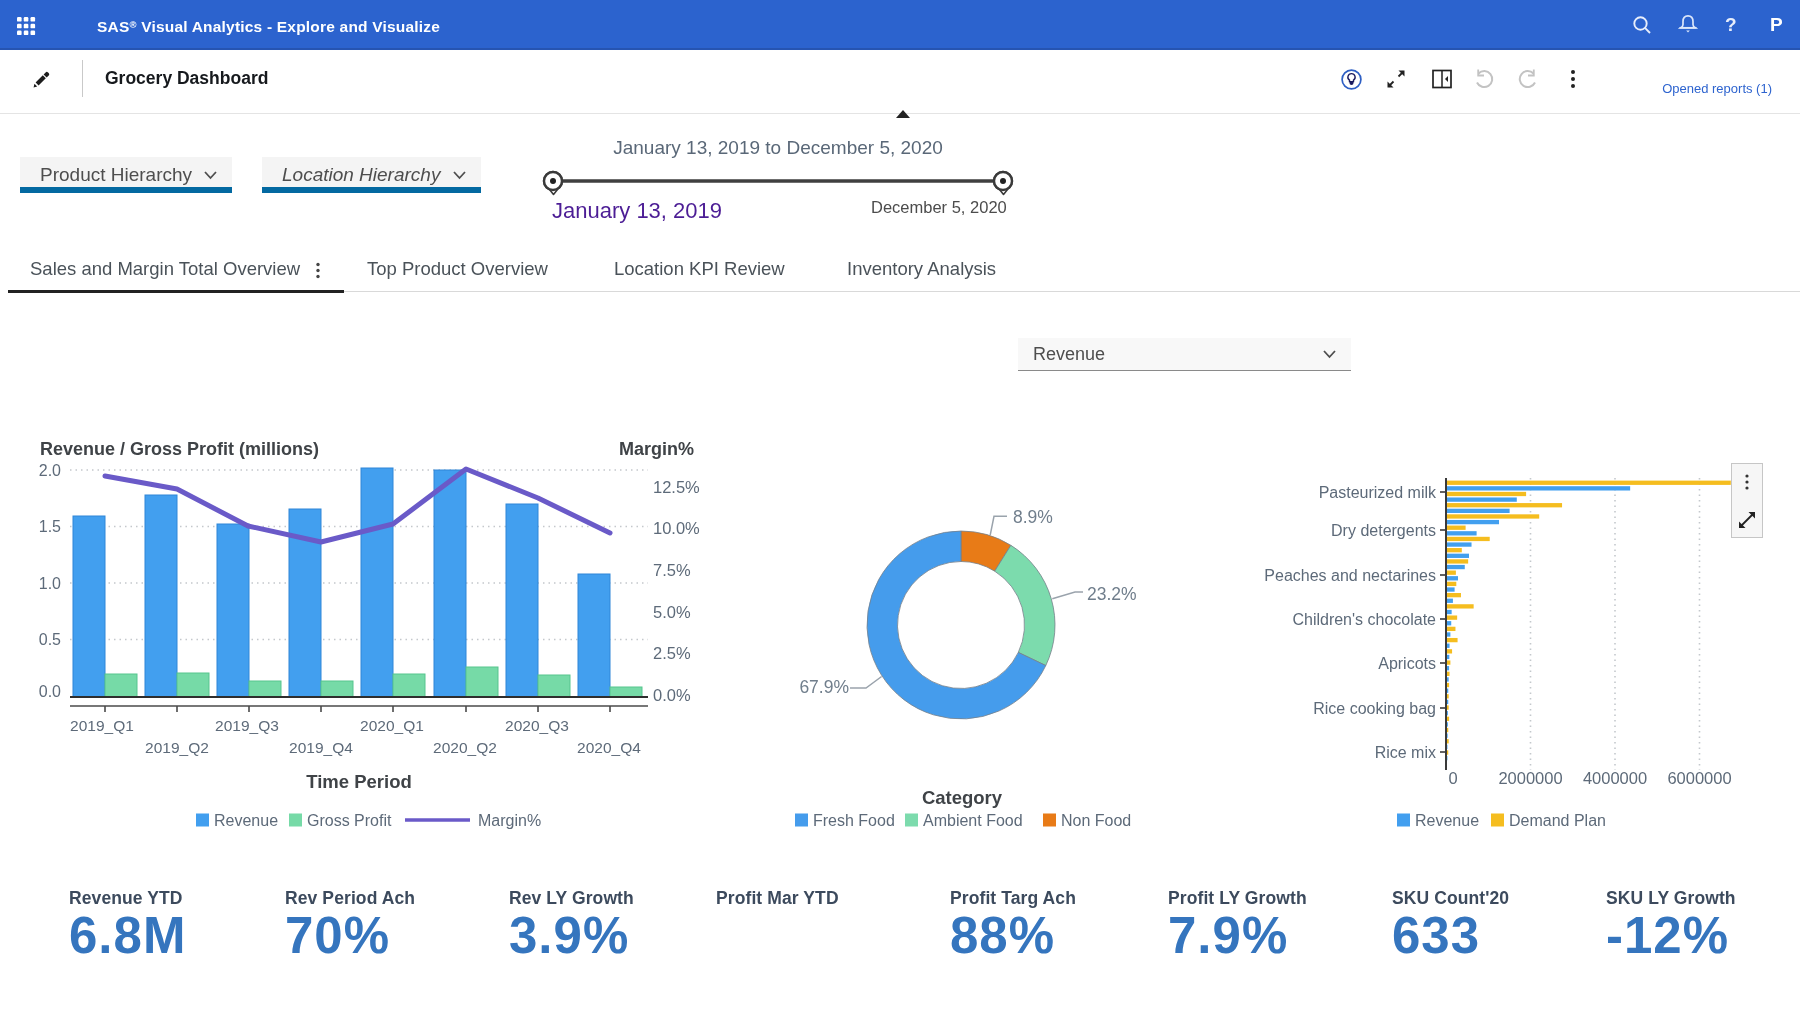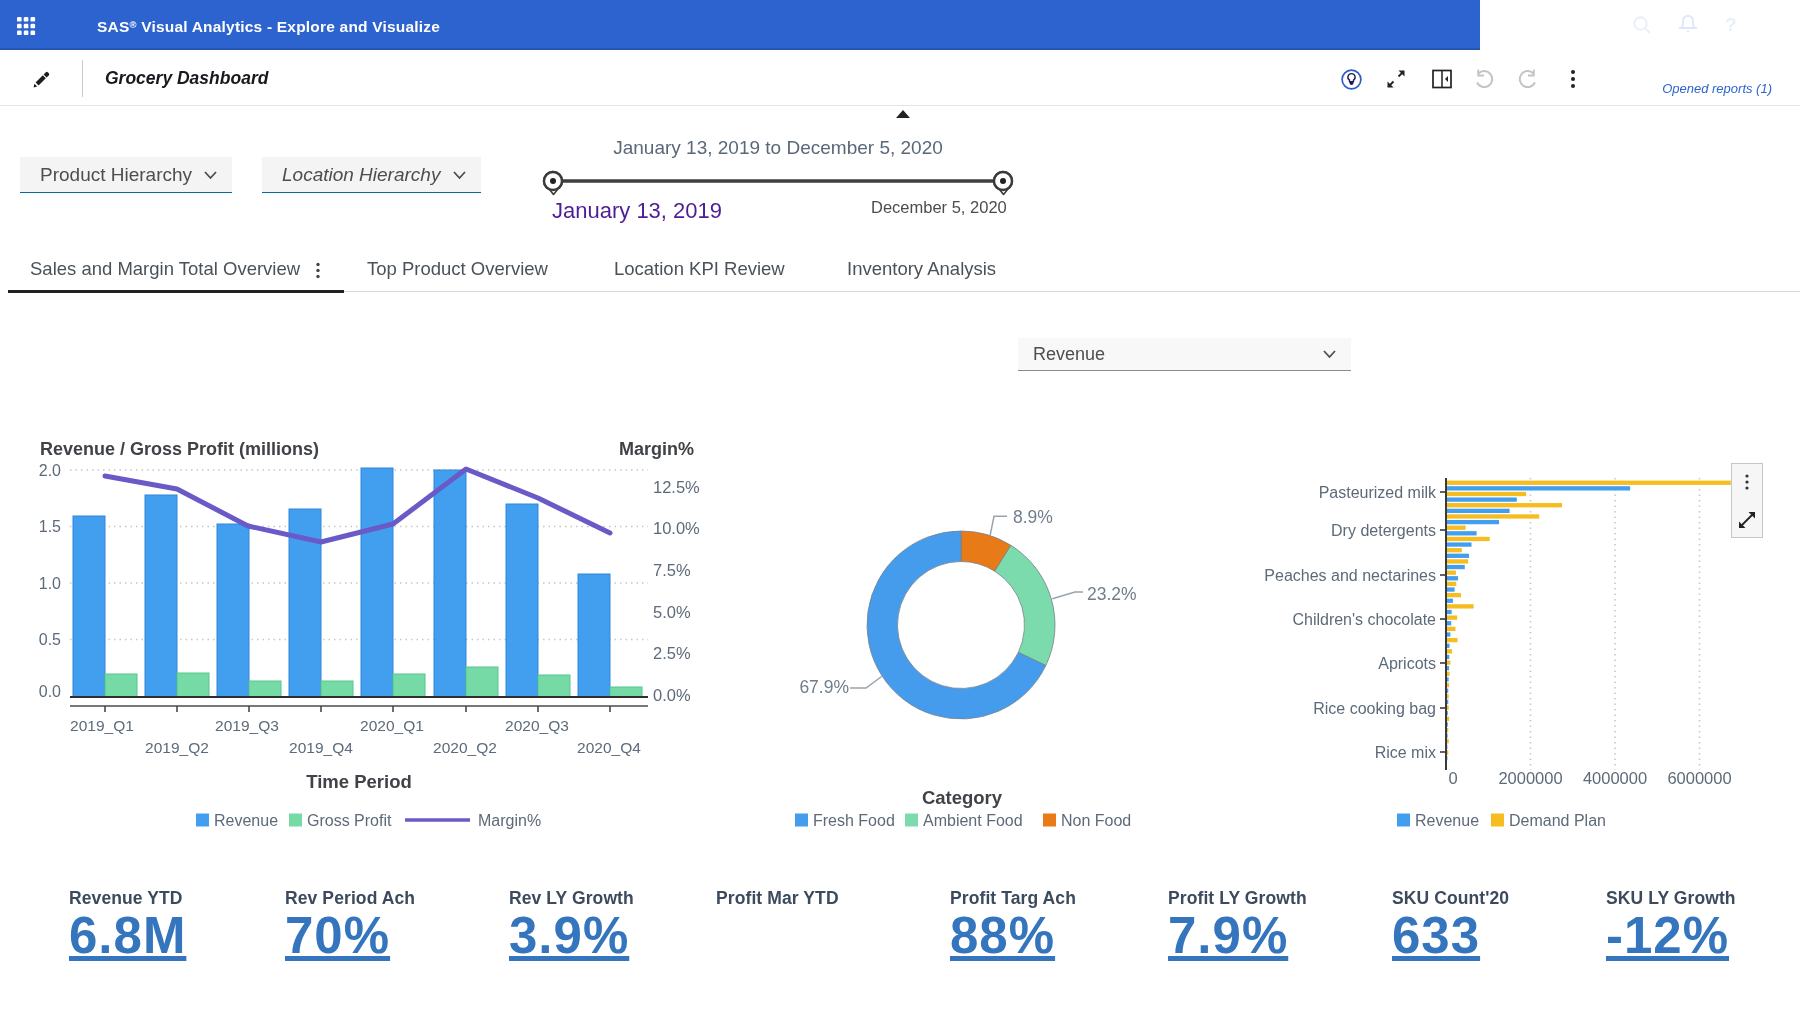--- a/index.html
+++ b/index.html
@@ -1,43 +1,43 @@
 <!DOCTYPE html>
 <html><head>
 <meta charset="utf-8">
 <style>
 * { margin:0; padding:0; box-sizing:border-box; }
 html,body { width:1800px; height:1014px; }
 body { font-family:"Liberation Sans", sans-serif; background:#fff; position:relative; overflow:hidden; }
 .abs { position:absolute; }
 
-#appbar { position:absolute; left:0; top:0; width:1480px; height:50px; background:#2C63CE; border-bottom:0; box-shadow:inset 0 -2px 0 rgba(20,40,90,0.25); }
+#appbar { position:absolute; left:0; top:0; width:1800px; height:50px; background:#2C63CE; border-bottom:0; box-shadow:inset 0 -2px 0 rgba(20,40,90,0.25); }
 #appbar .title { position:absolute; left:97px; top:0; height:50px; line-height:50px; color:#fff; font-size:15.5px; font-weight:bold; letter-spacing:0.2px; }
 
-#toolbar { position:absolute; left:0; top:50px; width:1800px; height:56px; background:#fff; border-bottom:1px solid #e4e4e4;font-style:italic; }
+#toolbar { position:absolute; left:0; top:50px; width:1800px; height:64px; background:#fff; border-bottom:1px solid #e4e4e4; }
 #toolbar .rname { position:absolute; left:105px; top:0; height:56px; line-height:56px; color:#16191d; font-size:17.5px; font-weight:bold; }
 #toolbar .sep { position:absolute; left:82px; top:10px; width:1px; height:37px; background:#c9c9c9; }
 #openedreports { position:absolute; right:28px; top:11px; height:56px; line-height:56px; color:#2E64CF; font-size:13px; }
 
-.drop { position:absolute; background:#f4f4f4; border-bottom:1px solid #0369a1; height:36px; line-height:35px; font-size:19px; color:#4e4e4e; padding-left:20px; }
+.drop { position:absolute; background:#f4f4f4; border-bottom:6px solid #0369a1; height:36px; line-height:35px; font-size:19px; color:#4e4e4e; padding-left:20px; }
 .drop .chev { position:absolute; right:14px; top:0; }
 #d1 { left:20px; top:157px; width:212px; }
 #d2 { left:262px; top:157px; width:219px;font-style:italic; }
 #revdrop { left:1018px; top:338px; width:333px; background:#f8f8f8; border-bottom:1px solid #8a8a8a; height:33px; line-height:32px; padding-left:15px; font-size:18px; }
 #slidertitle { position:absolute; left:552px; top:137px; width:452px; text-align:center; font-size:19px; color:#5a6878; }
 #sliderlab1 { position:absolute; left:552px; top:198px; font-size:22px; color:#4c1d95; }
 #sliderlab2 { position:absolute; left:871px; top:198px; font-size:16.5px; color:#4c4c4c; }
 
 #tabs { position:absolute; left:8px; top:250px; width:1800px; height:42px; border-bottom:1px solid #d9d9d9; }
 #tabs .tab { position:absolute; top:0; height:42px; line-height:38px; font-size:18.5px; color:#4a5259; }
 #tabs .active-underline { position:absolute; left:0; top:40px; width:336px; height:2.5px; background:#222; }
 
 .kpi { position:absolute; top:888px; }
 .kpi .lab { font-size:17.5px; font-weight:bold; color:#3C4A5D; letter-spacing:0.1px; }
-.kpi .val { font-size:51px; font-weight:bold; color:#3575BE; margin-top:-3px; letter-spacing:1px;text-decoration:underline; }
+.kpi .val { font-size:51px; font-weight:bold; color:#3575BE; margin-top:-3px; letter-spacing:1px; }
 </style>
 </head>
 <body>
 
 <div id="appbar">
   <svg class="abs" style="left:15px;top:15px" width="22" height="22" viewBox="0 0 22 22">
     <rect x="2" y="2" width="4.6" height="4.6" rx="1.2" fill="#ffffff"></rect>
       <rect x="8.75" y="2" width="4.6" height="4.6" rx="1.2" fill="#ffffff"></rect>
       <rect x="15.5" y="2" width="4.6" height="4.6" rx="1.2" fill="#ffffff"></rect>
       <rect x="2" y="8.75" width="4.6" height="4.6" rx="1.2" fill="#ffffff"></rect>

